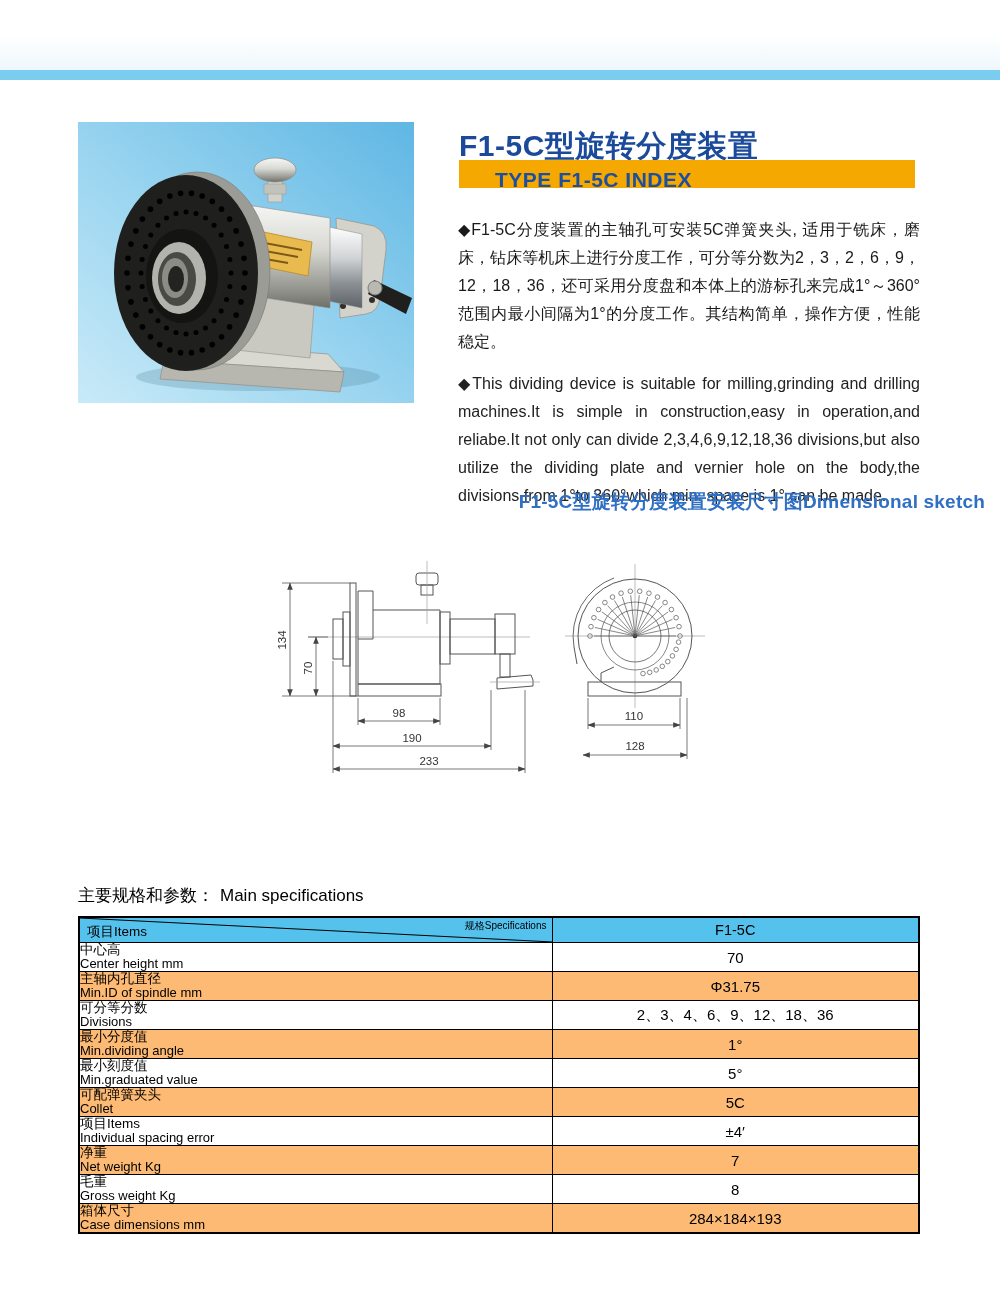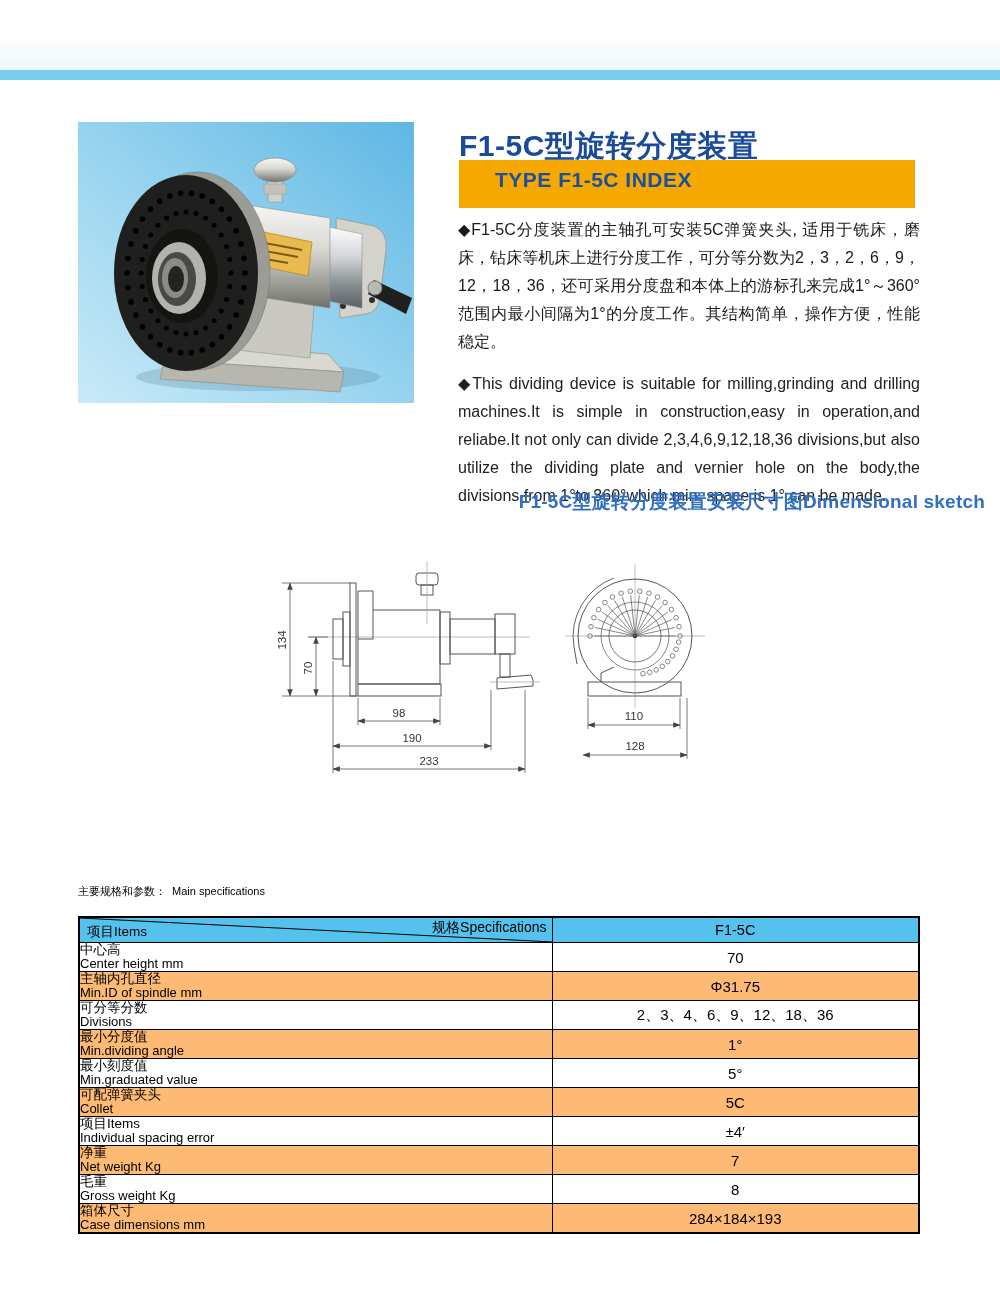--- a/index.html
+++ b/index.html
@@ -11,47 +11,47 @@
   .abs{position:absolute;}
   
   #top-fade{left:0;top:36px;width:1000px;height:34px;
     background:linear-gradient(to bottom,#ffffff,#eef7fc);}
   #top-bar{left:0;top:70px;width:1000px;height:10px;background:#7bcdf0;}
   
   #photo{left:78px;top:122px;width:336px;height:281px;}
   
   #title{left:459px;top:127px;width:470px;font-size:30px;line-height:38px;
     font-weight:bold;color:#1b4a9b;letter-spacing:0.5px;}
-  #banner{left:459px;top:160px;width:456px;height:48px;background:#f5a800;}
+  #banner{left:459px;top:160px;width:456px;height:28px;background:#f5a800;}
   #banner .txt{margin-left:36px;line-height:40px;font-size:21px;font-weight:bold;
     color:#1d4fa0;letter-spacing:0.5px;}
   
   #desc{left:458px;top:216px;width:462px;}
   #desc p{margin:0;font-size:16px;line-height:28px;color:#1a1a1a;text-align:justify;}
   #desc p.en{margin-top:14px;line-height:28px;color:#222;}
   
   #sketch-heading{left:0;top:489px;width:985px;text-align:right;font-size:19px;
     font-weight:600;color:#2f6fc4;letter-spacing:0.2px;}
   
   #drawing{left:268px;top:556px;}
   .dimtext{font-size:11.5px;fill:#333;font-family:"Liberation Sans",sans-serif;}
   
-  #spec-heading{left:78px;top:884px;font-size:11px;color:#000;}
+  #spec-heading{left:78px;top:884px;font-size:17px;color:#000;}
   #spec-heading .en{margin-left:6px;}
   #spec-table-wrap{left:78px;top:916px;width:844px;}
   table.spec{border-collapse:collapse;width:842px;table-layout:fixed;
     border:2px solid #000;}
   table.spec th,table.spec td{border:1px solid #000;padding:0;margin:12px;}
   table.spec .c1{width:473px;}
   table.spec .c2{width:367px;}
   tr.hdr{background:#55c1ed;height:24px;}
   th.diag{position:relative;height:24px;font-weight:normal;}
   th.diag svg{position:absolute;left:0;top:0;}
   th.diag .items{position:absolute;left:7px;bottom:1px;font-size:13.5px;color:#000;}
-  th.diag .specs{position:absolute;right:5px;top:1px;font-size:14px;color:#000;}
+  th.diag .specs{position:absolute;right:5px;top:1px;font-size:10px;color:#000;}
   th.model{font-weight:normal;font-size:14.5px;color:#000;}
   tr.r{height:29px;}
   tr.alt{background:#fdba74;}
   td.item{padding-left:5px;vertical-align:middle;}
   td.item .cn{font-size:13.5px;line-height:14px;color:#000;}
   td.item .en{font-size:13px;line-height:14px;color:#000;}
   td.val{text-align:center;font-size:15px;color:#000;}
 </style>
 </head>
 <body>

